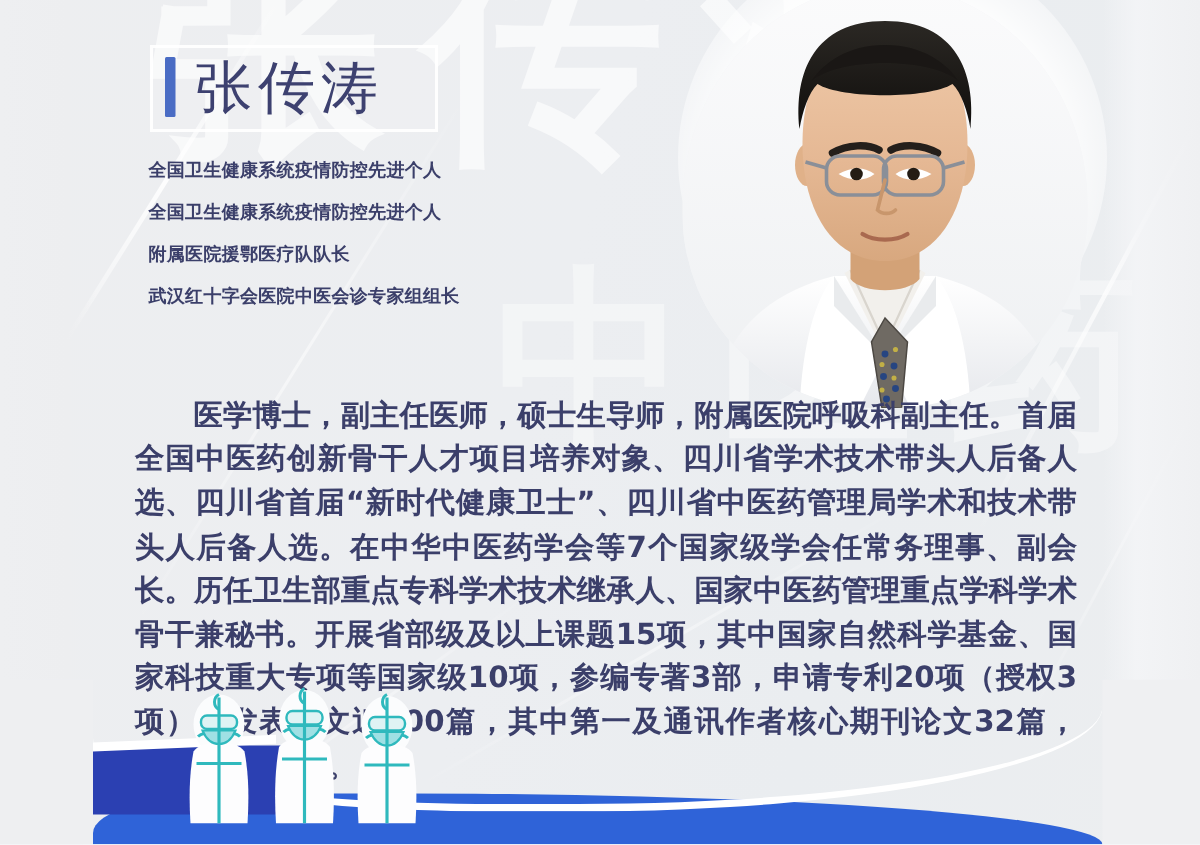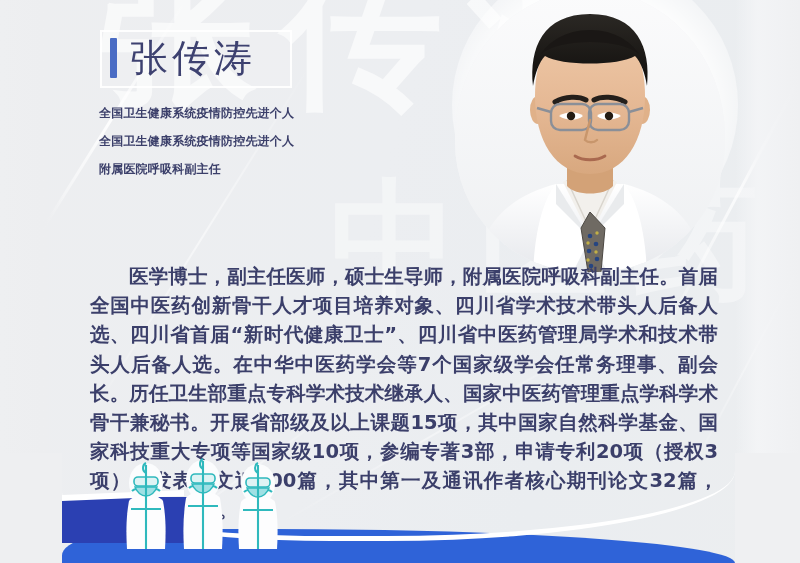--- a/index.html
+++ b/index.html
@@ -353,21 +353,22 @@
 
   <div class="name-box"></div>
   <div class="name-row">
     <span class="name-bar"></span>
     <span class="name-text">张传涛</span>
   </div>
 
   <div class="creds">
     <div class="cred-line">全国卫生健康系统疫情防控先进个人</div>
     <div class="cred-line">全国卫生健康系统疫情防控先进个人</div>
-    <div class="cred-line">附属医院呼吸科副主任</div>
+    <div class="cred-line">附属医院援鄂医疗队队长</div>
+    <div class="cred-line">武汉红十字会医院中医会诊专家组组长</div>
   </div>
 
   <div class="bio">医学博士，副主任医师，硕士生导师，附属医院呼吸科副主任。首届全国中医药创新骨干人才项目培养对象、四川省学术技术带头人后备人选、四川省首届“新时代健康卫士”、四川省中医药管理局学术和技术带头人后备人选。在中华中医药学会等7个国家级学会任常务理事、副会长。历任卫生部重点专科学术技术继承人、国家中医药管理重点学科学术骨干兼秘书。开展省部级及以上课题15项，其中国家自然科学基金、国家科技重大专项等国家级10项，参编专著3部，申请专利20项（授权3项），发表论文近100篇，其中第一及通讯作者核心期刊论文32篇，SCI论文 10篇。</div>
 
   <div class="bottom-clip">
     <div class="blue-band"></div>
     <div class="blue-band-arc"></div>
     <div class="blue-panel"></div>
     <div class="blue-panel-top"></div>
 

